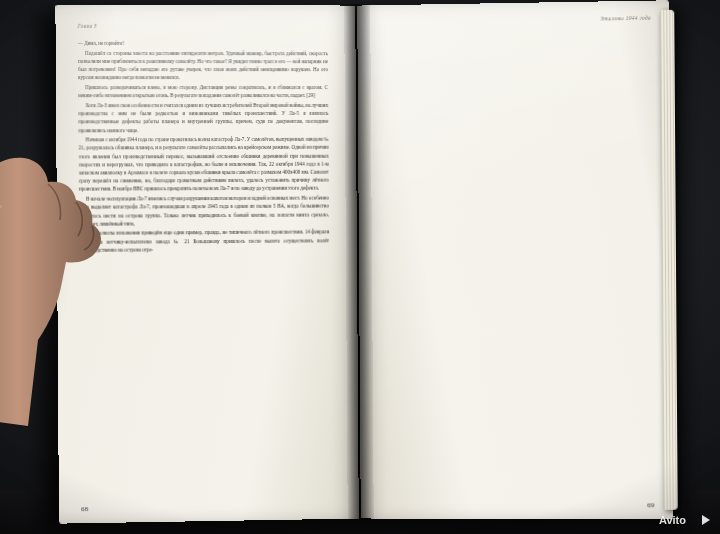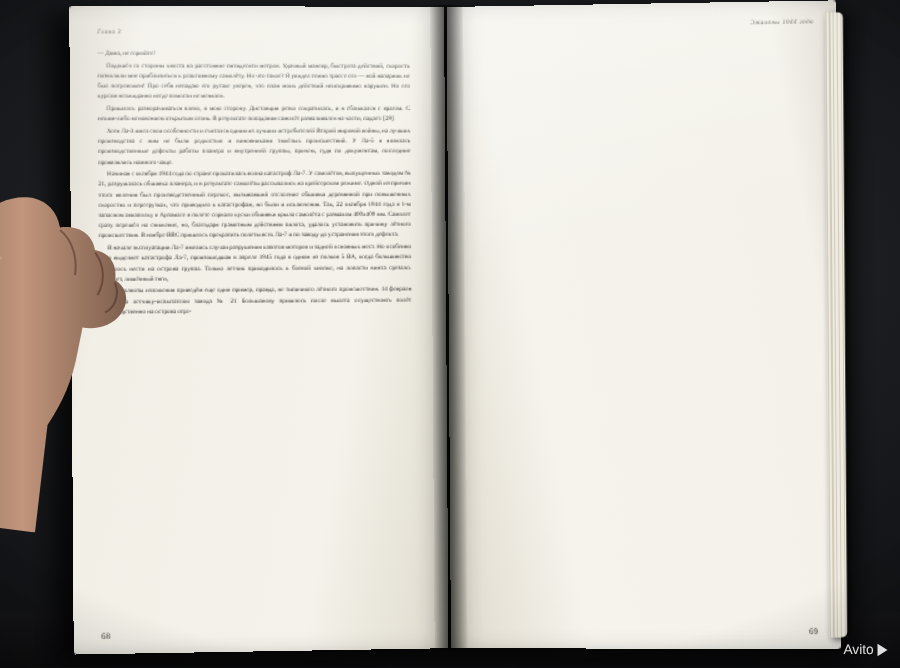--- a/index.html
+++ b/index.html
@@ -92,23 +92,23 @@
   .col p.noind{text-indent:0;}
   .col.left-col{left:22px;top:34px;width:250px;height:455px;}
 
   
   .hand{position:absolute;left:-58px;top:96px;width:170px;height:330px;}
   .hand svg{width:100%;height:100%;}
 
   
   .wm{
     position:absolute;right:10px;bottom:8px;
-    display:flex;align-items:center;gap:3px;
+    display:flex;align-items:center;gap:16px;
     color:#f2f2f2;font-family:"Liberation Sans",sans-serif;
-    font-size:11px;font-weight:400;opacity:.92;
+    font-size:11px;font-weight:700;opacity:.92;
     text-shadow:0 1px 2px rgba(0,0,0,.8);
   }
   .wm .tri{
     width:0;height:0;border-left:8px solid #fff;
     border-top:5px solid transparent;border-bottom:5px solid transparent;
     opacity:.95;
   }
   .vig{
     position:absolute;inset:0;pointer-events:none;
     background:radial-gradient(120% 100% at 50% 45%,rgba(0,0,0,0) 55%,rgba(0,0,0,.55) 100%);

